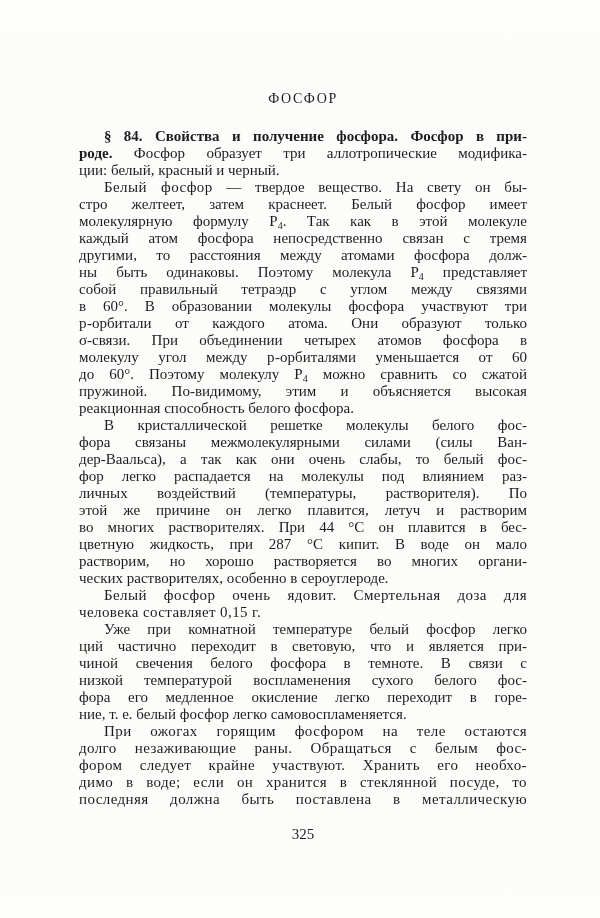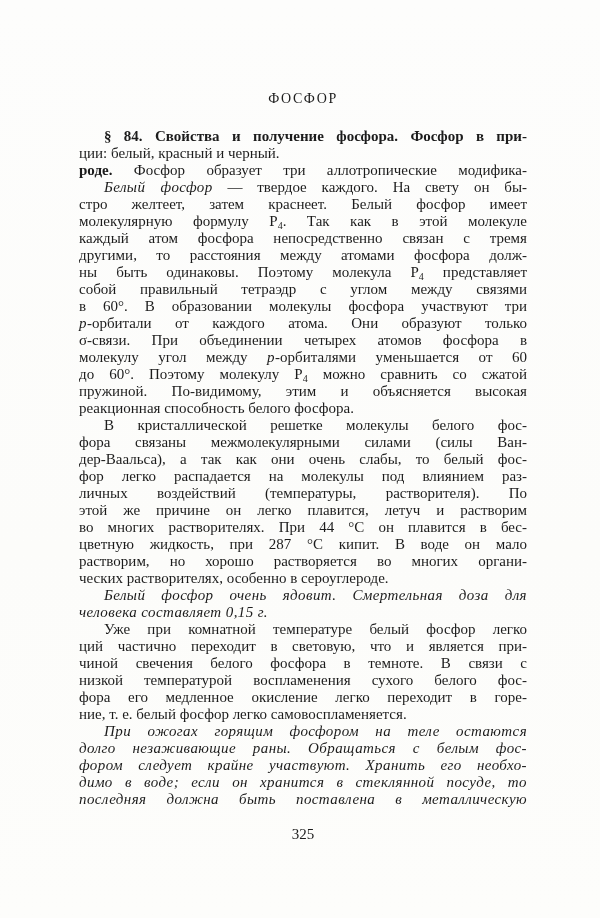--- a/index.html
+++ b/index.html
@@ -46,21 +46,21 @@
     height: 17px;
     overflow: visible;
   }
   .line.j {
     text-align-last: justify;
   }
   .line.ind {
     padding-left: 25px;
   }
   .b { font-weight: bold; }
-  .i { font-style: italic; letter-spacing: 0.4px; }
+  .i { letter-spacing: 0.4px; }
   .sub {
     font-size: 10px;
     position: relative;
     top: 3px;
     letter-spacing: 0;
   }
   .page-number {
     position: absolute;
     top: 826px;
     left: 79px;
@@ -71,25 +71,25 @@
 </style>
 </head>
 <body>
 
 <div class="page">
   <div class="title">ФОСФОР</div>
 
   <div class="text-block">
       <div class="paragraph">
         <div class="line j ind"><span class="b">§ 84. Свойства и получение фосфора. Фосфор в при-</span></div>
+        <div class="line j"><span class="b">роде.</span><span> Фосфор образует три аллотропические модифика-</span></div>
         <div class="line"><span>ции: белый, красный и черный.</span></div>
-        <div class="line j"><span class="b">роде.</span><span> Фосфор образует три аллотропические модифика-</span></div>
       </div>
       <div class="paragraph">
-        <div class="line j ind"><span class="i">Белый фосфор</span><span> — твердое каждого. На свету он бы-</span></div>
+        <div class="line j ind"><span class="i">Белый фосфор</span><span> — твердое вещество. На свету он бы-</span></div>
         <div class="line j"><span>стро желтеет, затем краснеет. Белый фосфор имеет</span></div>
         <div class="line j"><span>молекулярную формулу P</span><span class="sub">4</span><span>. Так как в этой молекуле</span></div>
         <div class="line j"><span>каждый атом фосфора непосредственно связан с тремя</span></div>
         <div class="line j"><span>другими, то расстояния между атомами фосфора долж-</span></div>
         <div class="line j"><span>ны быть одинаковы. Поэтому молекула P</span><span class="sub">4</span><span> представляет</span></div>
         <div class="line j"><span>собой правильный тетраэдр с углом между связями</span></div>
         <div class="line j"><span>в 60°. В образовании молекулы фосфора участвуют три</span></div>
         <div class="line j"><span class="i">p</span><span>-орбитали от каждого атома. Они образуют только</span></div>
         <div class="line j"><span>σ-связи. При объединении четырех атомов фосфора в</span></div>
         <div class="line j"><span>молекулу угол между </span><span class="i">p</span><span>-орбиталями уменьшается от 60</span></div>

